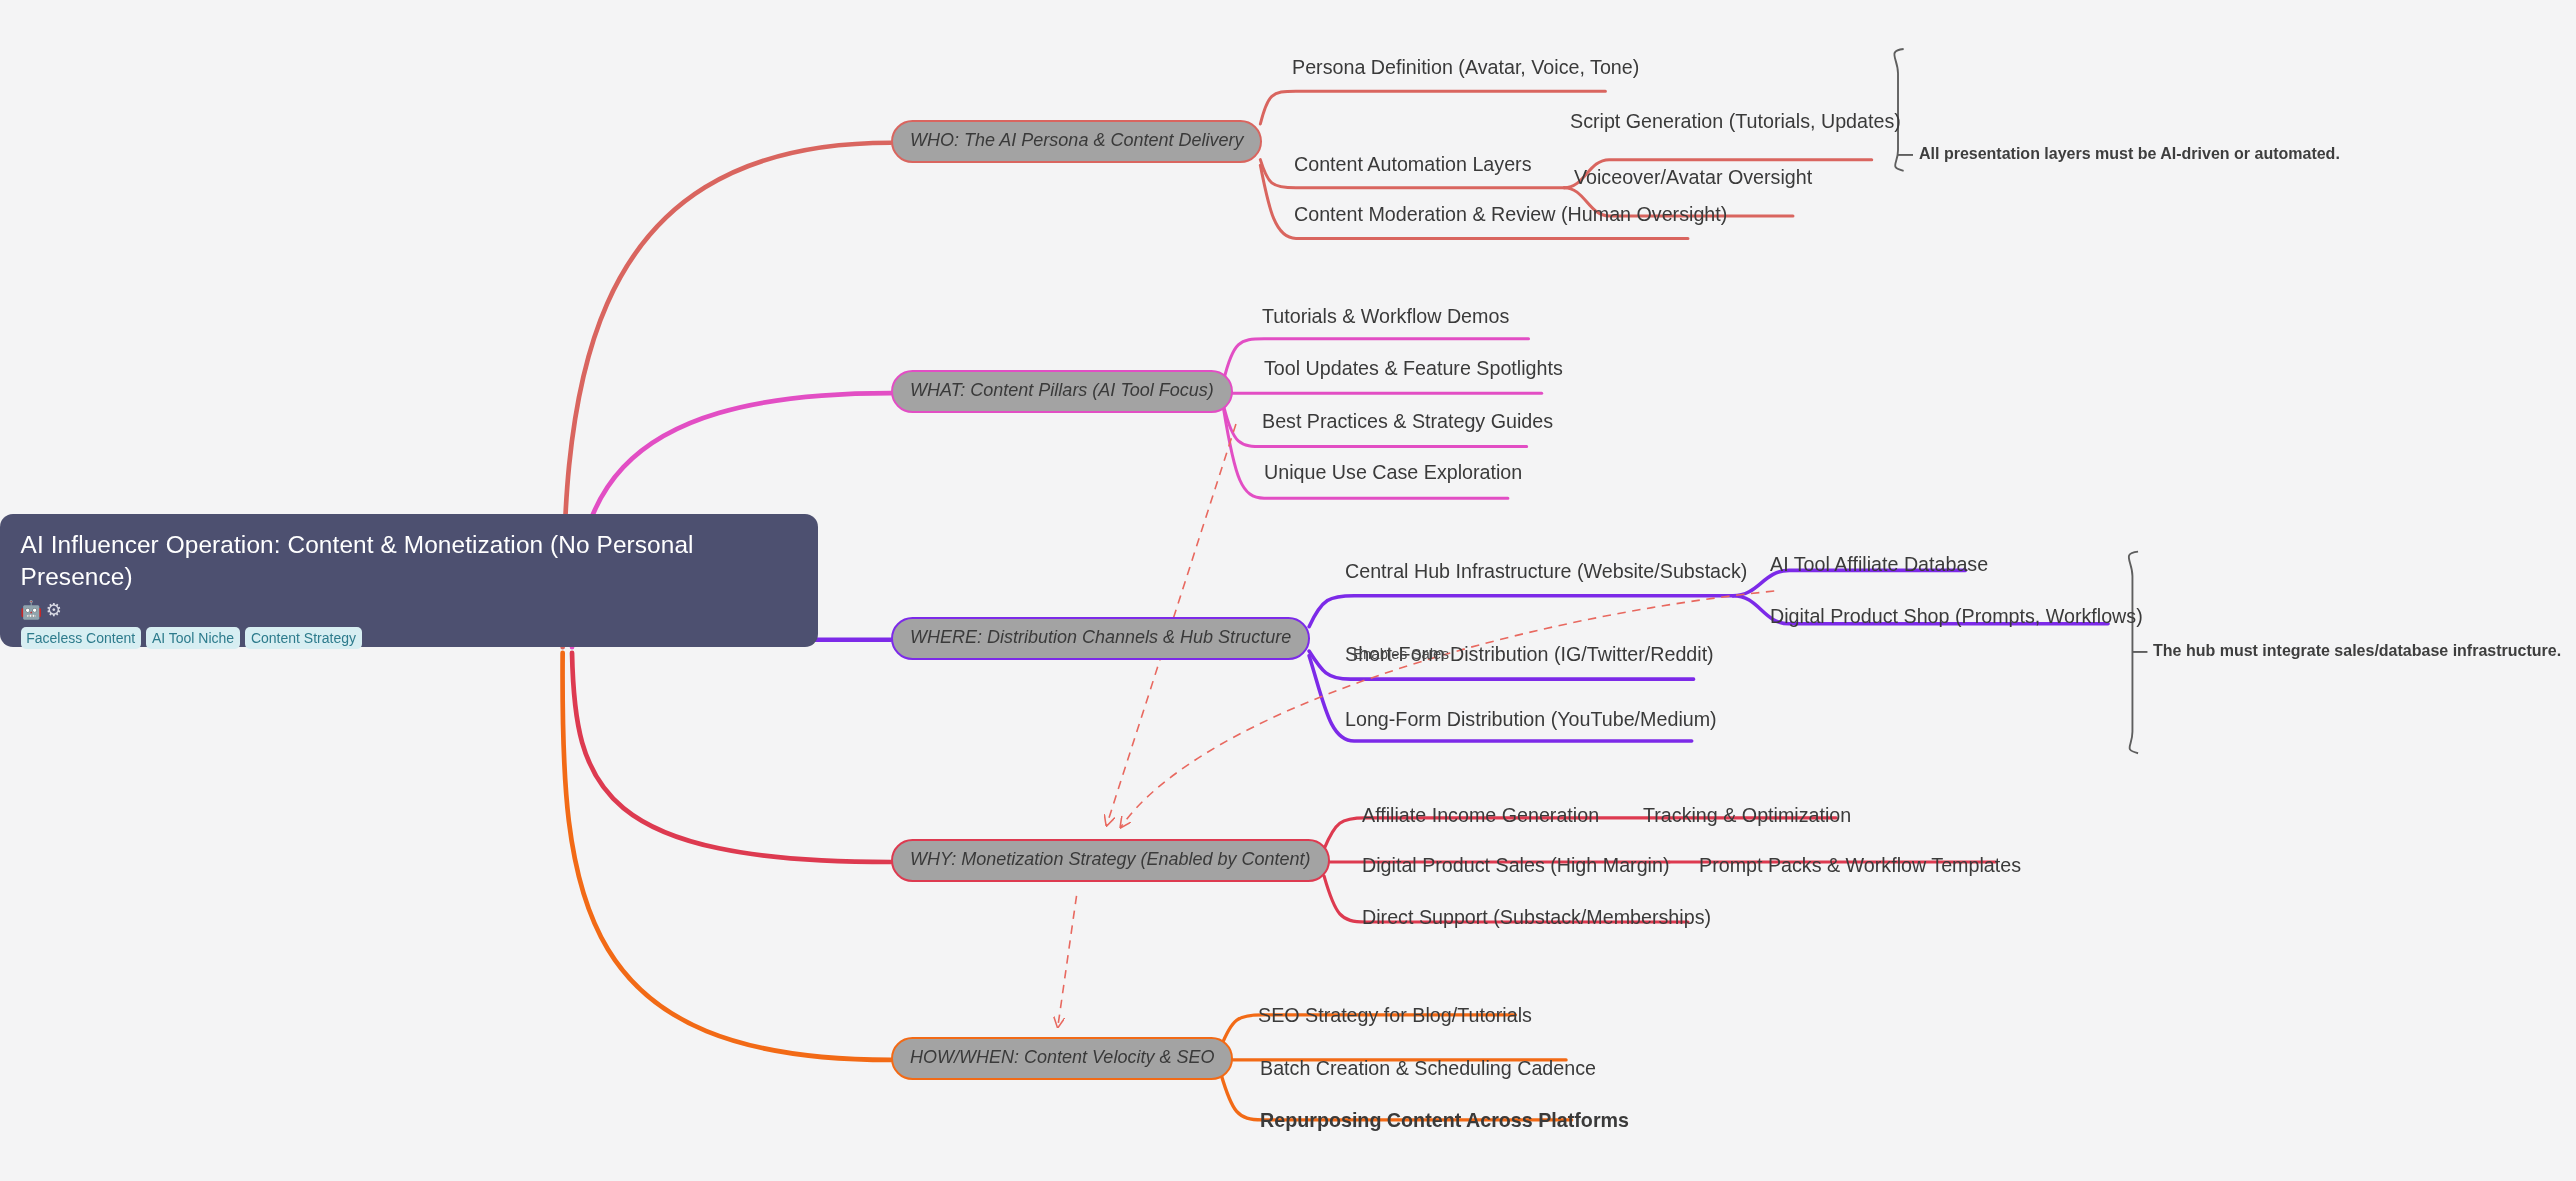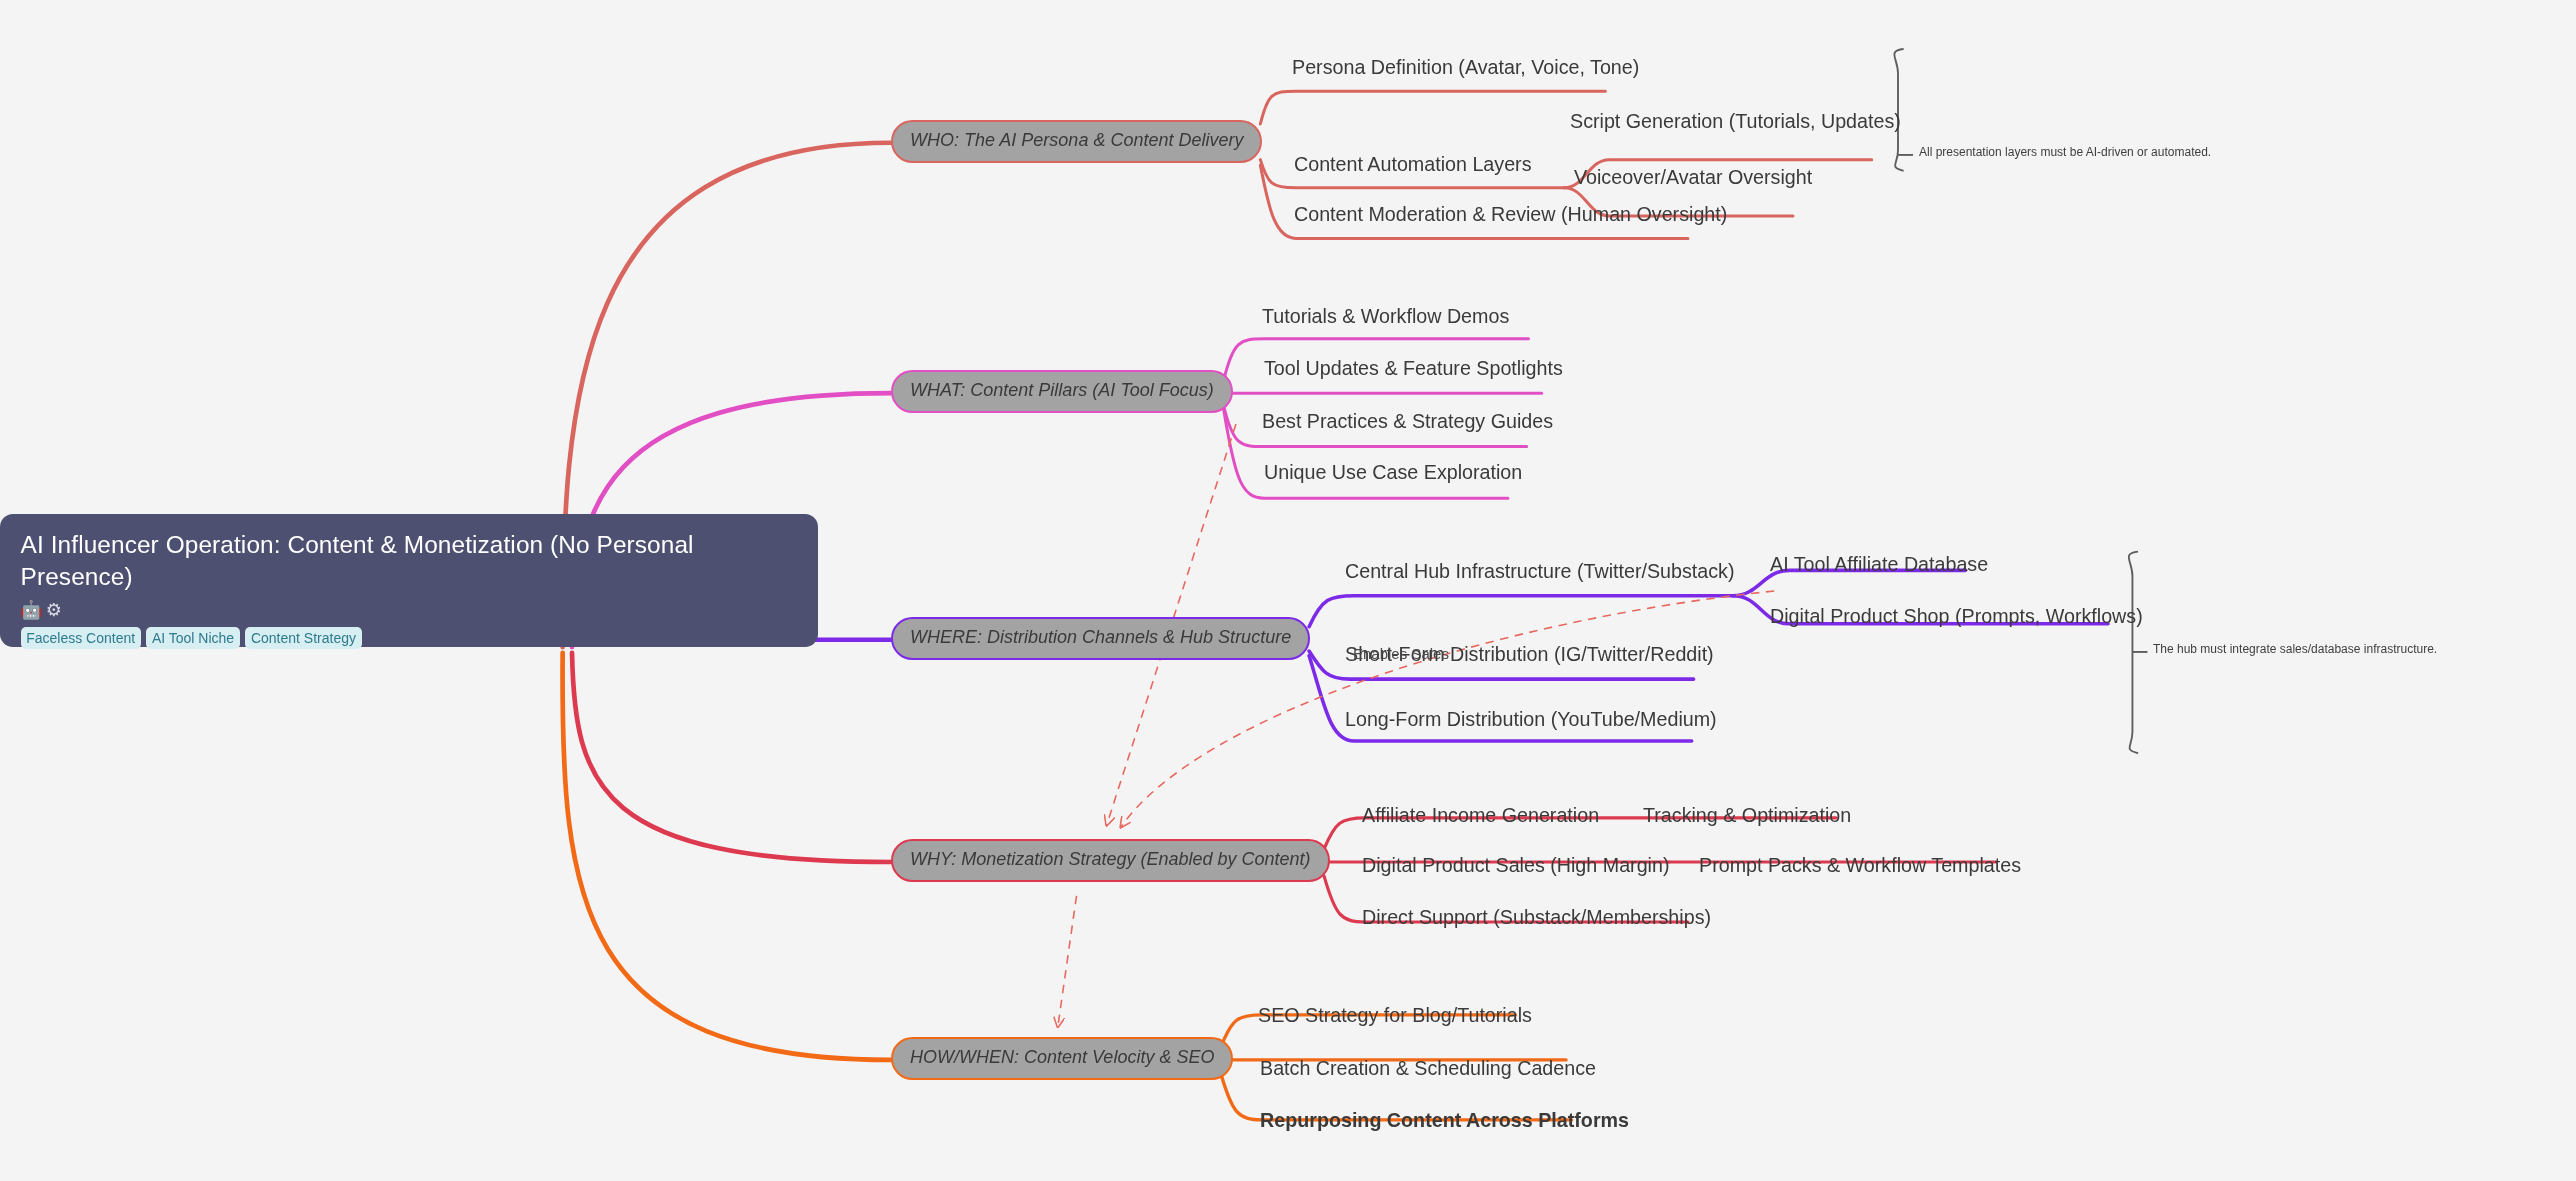--- a/index.html
+++ b/index.html
@@ -93,24 +93,25 @@
     font-size: 19.7px;
     color: #3a3a3a;
     white-space: nowrap;
     padding-bottom: 5.6px;
     z-index: 3;
     line-height: 1.15;
   }
   
   .note {
     position: absolute;
-    font-size: 12px;
+    font-size: 16px;
     color: #3e3e3e;
     white-space: nowrap;
     z-index: 3;
+    font-weight: bold;
   }
   .xlabel {
     position: absolute;
     font-size: 15px;
     color: #4a4a4a;
     white-space: nowrap;
     z-index: 3;
   }
 </style>
 </head>
@@ -205,21 +206,21 @@
   <div class="leaf" style="left:1294px; top:153px;">Content Automation Layers</div>
   <div class="leaf" style="left:1294px; top:203px;">Content Moderation &amp; Review (Human Oversight)</div>
   <div class="leaf" style="left:1570px; top:110px;">Script Generation (Tutorials, Updates)</div>
   <div class="leaf" style="left:1574px; top:166px;">Voiceover/Avatar Oversight</div>
 
   <div class="leaf" style="left:1262px; top:305px;">Tutorials &amp; Workflow Demos</div>
   <div class="leaf" style="left:1264px; top:357px;">Tool Updates &amp; Feature Spotlights</div>
   <div class="leaf" style="left:1262px; top:410px;">Best Practices &amp; Strategy Guides</div>
   <div class="leaf" style="left:1264px; top:461px;">Unique Use Case Exploration</div>
 
-  <div class="leaf" style="left:1345px; top:560px;">Central Hub Infrastructure (Twitter/Substack)</div>
+  <div class="leaf" style="left:1345px; top:560px;">Central Hub Infrastructure (Website/Substack)</div>
   <div class="leaf" style="left:1345px; top:643px;">Short-Form Distribution (IG/Twitter/Reddit)</div>
   <div class="leaf" style="left:1345px; top:708px;">Long-Form Distribution (YouTube/Medium)</div>
   <div class="leaf" style="left:1770px; top:553px;">AI Tool Affiliate Database</div>
   <div class="leaf" style="left:1770px; top:605px;">Digital Product Shop (Prompts, Workflows)</div>
 
   <div class="leaf" style="left:1362px; top:804px;">Affiliate Income Generation</div>
   <div class="leaf" style="left:1362px; top:854px;">Digital Product Sales (High Margin)</div>
   <div class="leaf" style="left:1362px; top:906px;">Direct Support (Substack/Memberships)</div>
   <div class="leaf" style="left:1643px; top:804px;">Tracking &amp; Optimization</div>
   <div class="leaf" style="left:1699px; top:854px;">Prompt Packs &amp; Workflow Templates</div>

